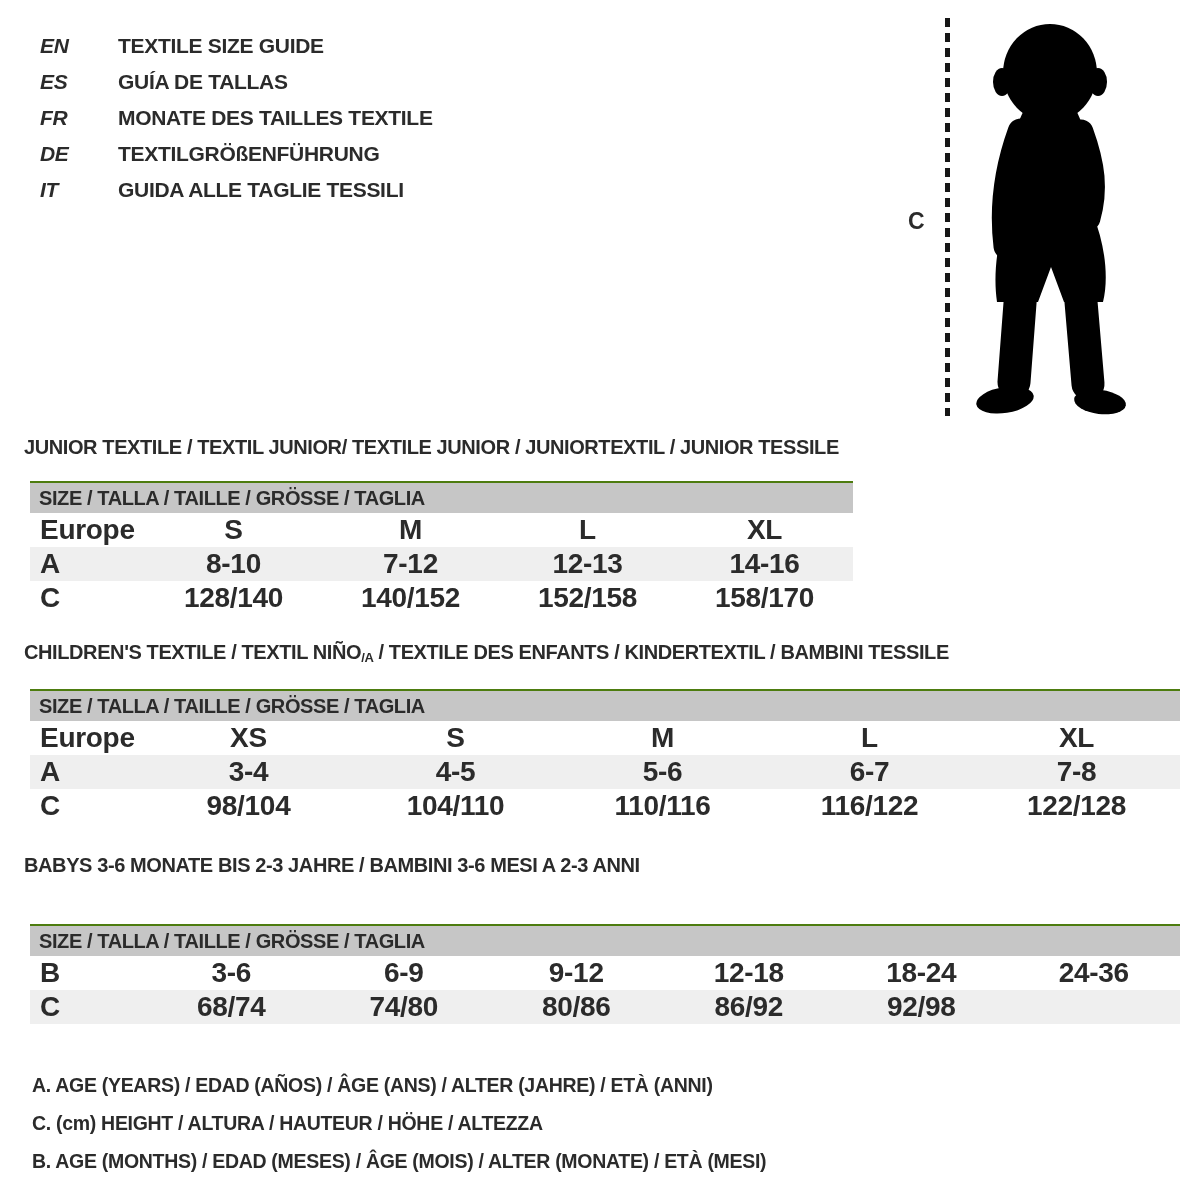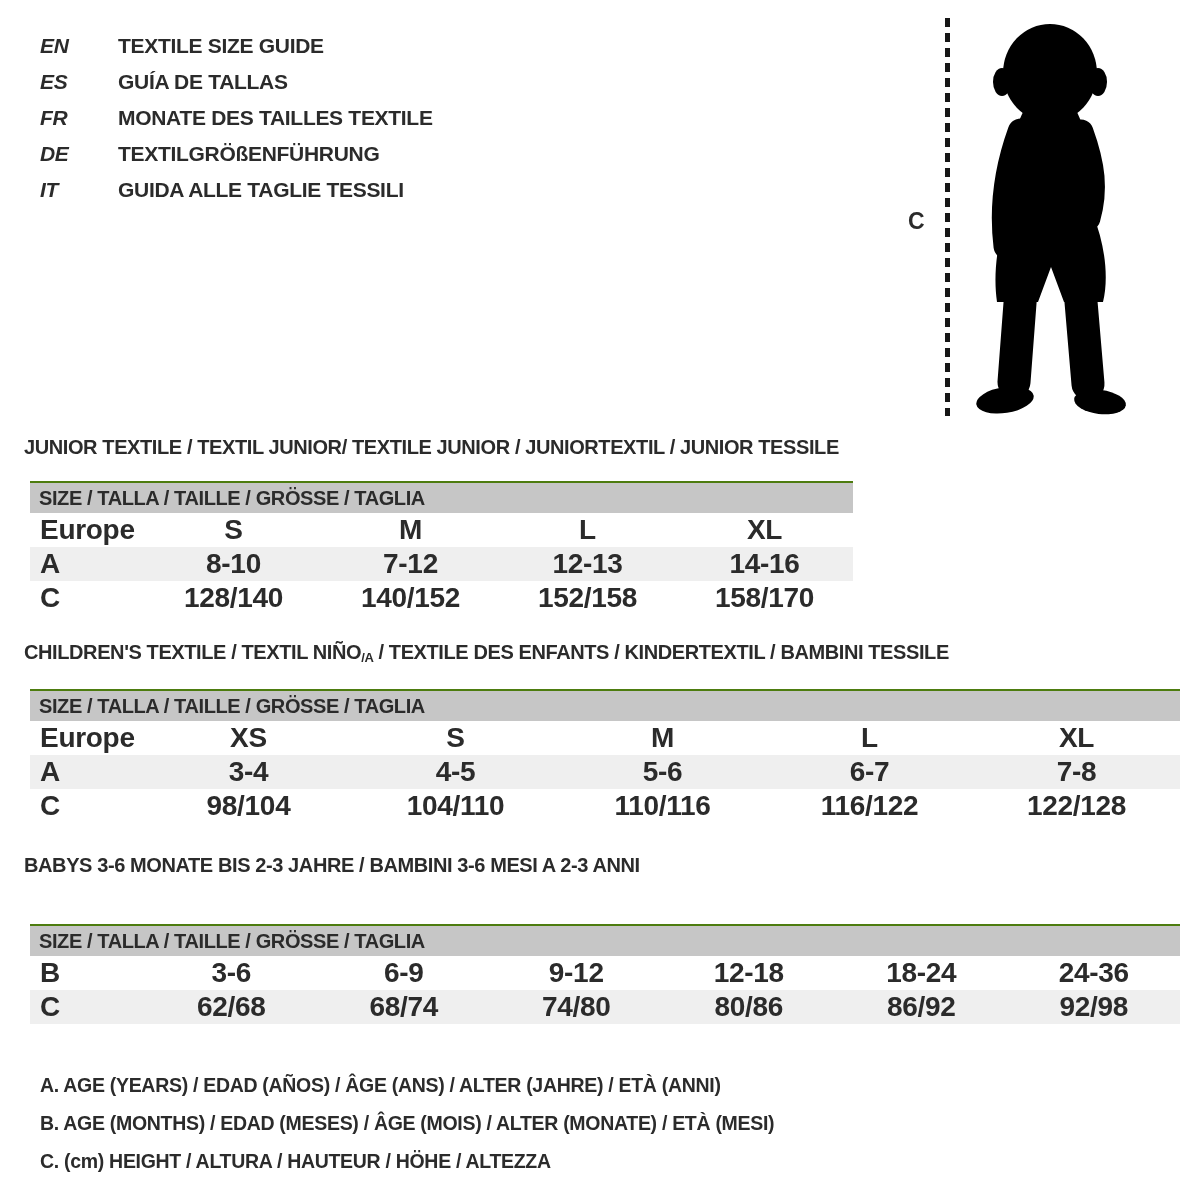--- a/index.html
+++ b/index.html
@@ -30,21 +30,21 @@
     padding-left:9px;font-size:20px;letter-spacing:-0.4px;border-top:2px solid #4d7c0f;
   }
   .trow{display:grid;height:34px;}
   .t1 .trow{grid-template-columns:115px repeat(4,1fr);}
   .t2 .trow{grid-template-columns:115px repeat(5,1fr);}
   .t3 .trow{grid-template-columns:115px repeat(6,1fr);}
   .trow.alt{background:#efefef;}
   .cell{display:flex;align-items:center;justify-content:center;font-size:28px;letter-spacing:-0.3px;}
   .cell.label{justify-content:flex-start;padding-left:10px;}
   
-  .legend{position:absolute;left:40px;top:1066px;}
+  .legend{position:absolute;left:32px;top:1066px;}
   .legend-line{height:38px;display:flex;align-items:center;font-size:19.5px;letter-spacing:-0.3px;white-space:nowrap;}
 </style>
 </head>
 <body>
 
 <div class="langs">
   <div class="lang-row">
     <span class="lang-code">EN</span>
     <span>TEXTILE SIZE GUIDE</span>
   </div>
@@ -159,26 +159,25 @@
     <div class="cell label">B</div>
     <div class="cell">3-6</div>
     <div class="cell">6-9</div>
     <div class="cell">9-12</div>
     <div class="cell">12-18</div>
     <div class="cell">18-24</div>
     <div class="cell">24-36</div>
   </div>
   <div class="trow alt">
     <div class="cell label">C</div>
-    <div class="cell">62/68</div>
     <div class="cell">68/74</div>
     <div class="cell">74/80</div>
     <div class="cell">80/86</div>
     <div class="cell">86/92</div>
     <div class="cell">92/98</div>
   </div>
 </div>
 
 <div class="legend">
   <div class="legend-line">A. AGE (YEARS) / EDAD (AÑOS) / ÂGE (ANS) / ALTER (JAHRE) / ETÀ (ANNI)</div>
+  <div class="legend-line">C. (cm) HEIGHT / ALTURA / HAUTEUR / HÖHE / ALTEZZA</div>
   <div class="legend-line">B. AGE (MONTHS) / EDAD (MESES) / ÂGE (MOIS) / ALTER (MONATE) / ETÀ (MESI)</div>
-  <div class="legend-line">C. (cm) HEIGHT / ALTURA / HAUTEUR / HÖHE / ALTEZZA</div>
 </div>
 
 </body></html>

